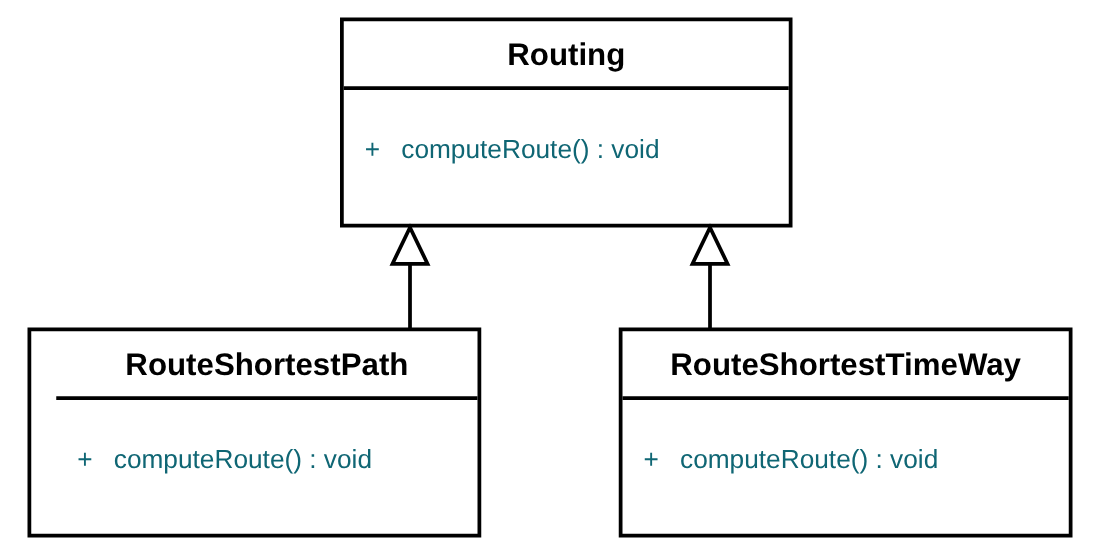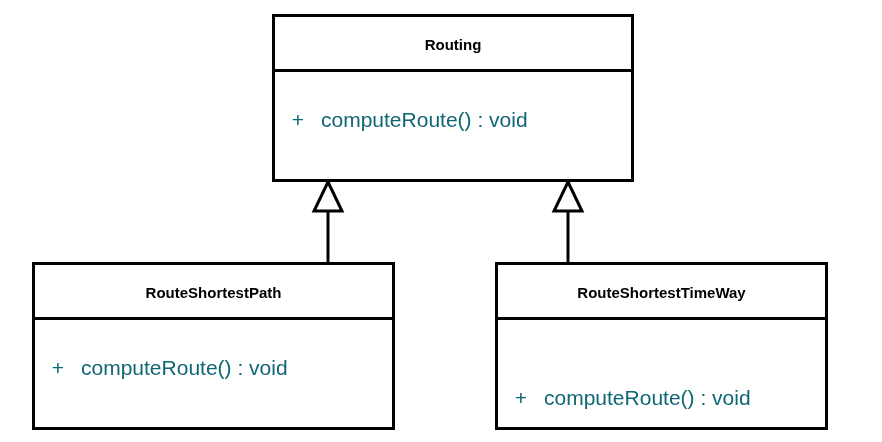--- a/index.html
+++ b/index.html
@@ -29,21 +29,21 @@
     display: flex;
     flex-direction: column;
   }
 
   .uml-class-name {
     box-sizing: border-box;
     height: 55px;
     line-height: 55px;
     text-align: center;
     font-weight: bold;
-    font-size: 15px;
+    font-size: 25px;
     color: #000000;
     letter-spacing: 0px;
     border-bottom: 3px solid #000000;
     white-space: nowrap;
     overflow: hidden;
   }
 
   .uml-compartment {
     box-sizing: border-box;
     flex: 1 1 auto;
@@ -88,31 +88,31 @@
   <div class="uml-class" id="class-routing" style="left:272px; top:14px; width:362px; height:168px;">
     <div class="uml-class-name">Routing</div>
     <div class="uml-compartment">
       <div class="uml-member">
         <span class="uml-visibility">+</span>
         <span class="uml-signature">computeRoute() : void</span>
       </div>
     </div>
   </div>
 
-  <div class="uml-class" id="class-route-shortest-path" style="left:32px; top:262px; width:363px; height:168px;">
+  <div class="uml-class" id="class-route-shortest-path" style="left:22px; top:262px; width:363px; height:168px;padding-left:20px;">
     <div class="uml-class-name">RouteShortestPath</div>
     <div class="uml-compartment">
       <div class="uml-member">
         <span class="uml-visibility">+</span>
         <span class="uml-signature">computeRoute() : void</span>
       </div>
     </div>
   </div>
 
-  <div class="uml-class" id="class-route-shortest-time-way" style="left:495px; top:262px; width:333px; height:168px;gap:30px;">
+  <div class="uml-class" id="class-route-shortest-time-way" style="left:495px; top:262px; width:363px; height:168px;">
     <div class="uml-class-name">RouteShortestTimeWay</div>
     <div class="uml-compartment">
       <div class="uml-member">
         <span class="uml-visibility">+</span>
         <span class="uml-signature">computeRoute() : void</span>
       </div>
     </div>
   </div>
 
   <div class="generalization" style="left:300px; top:178px; width:56px; height:90px;">

